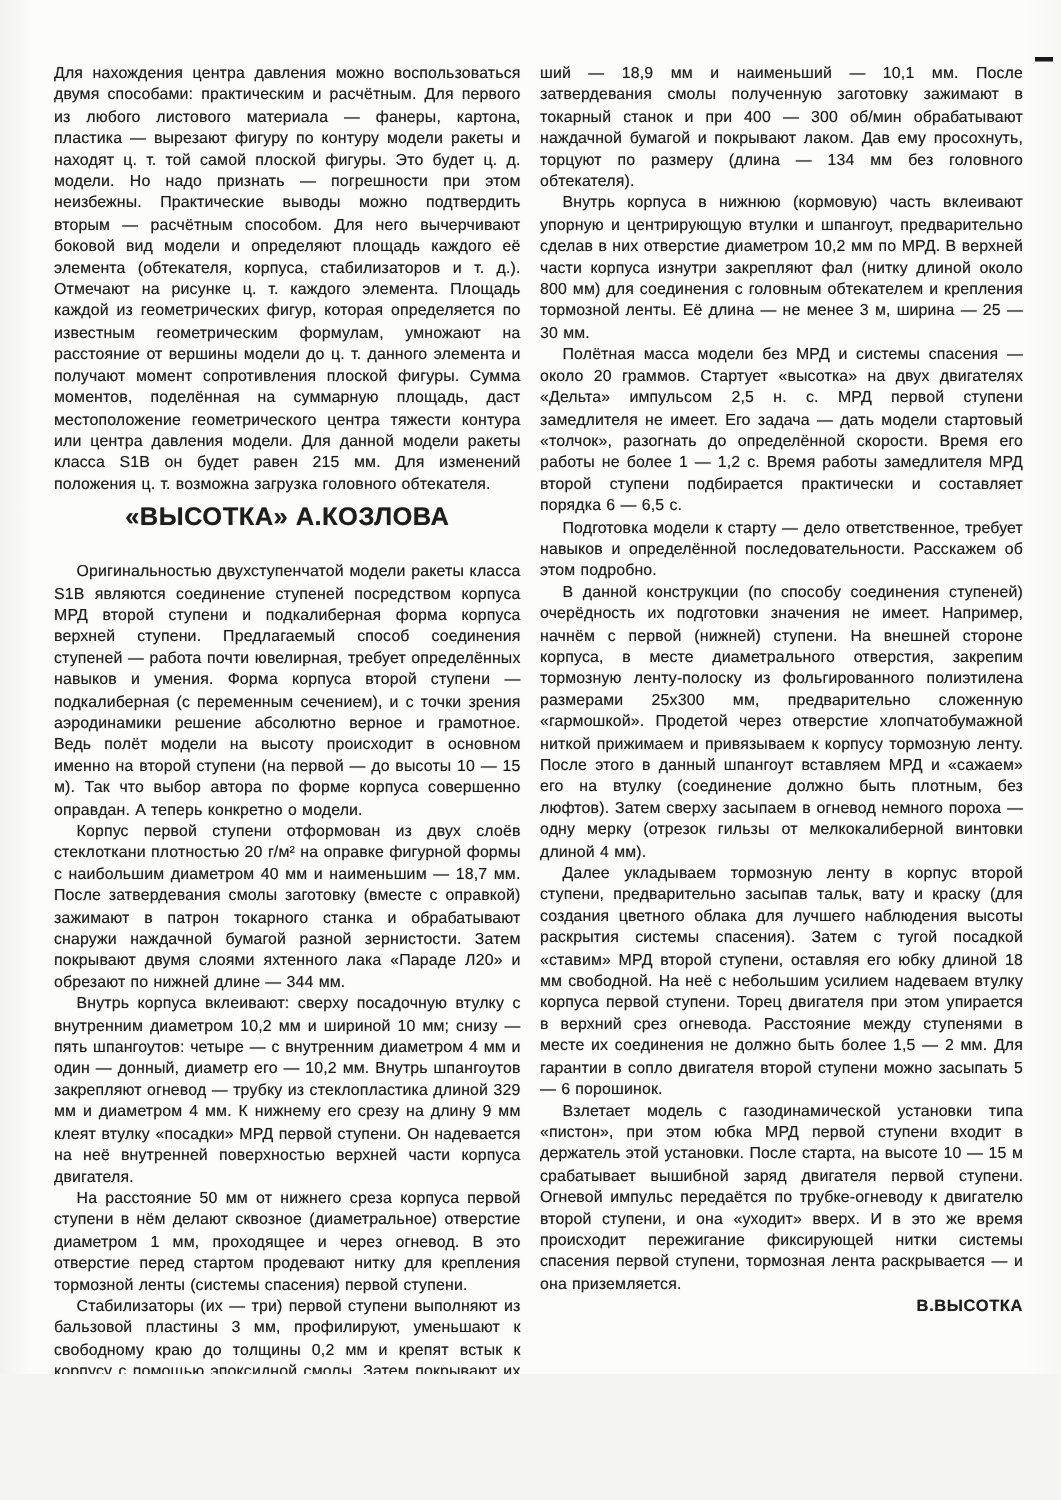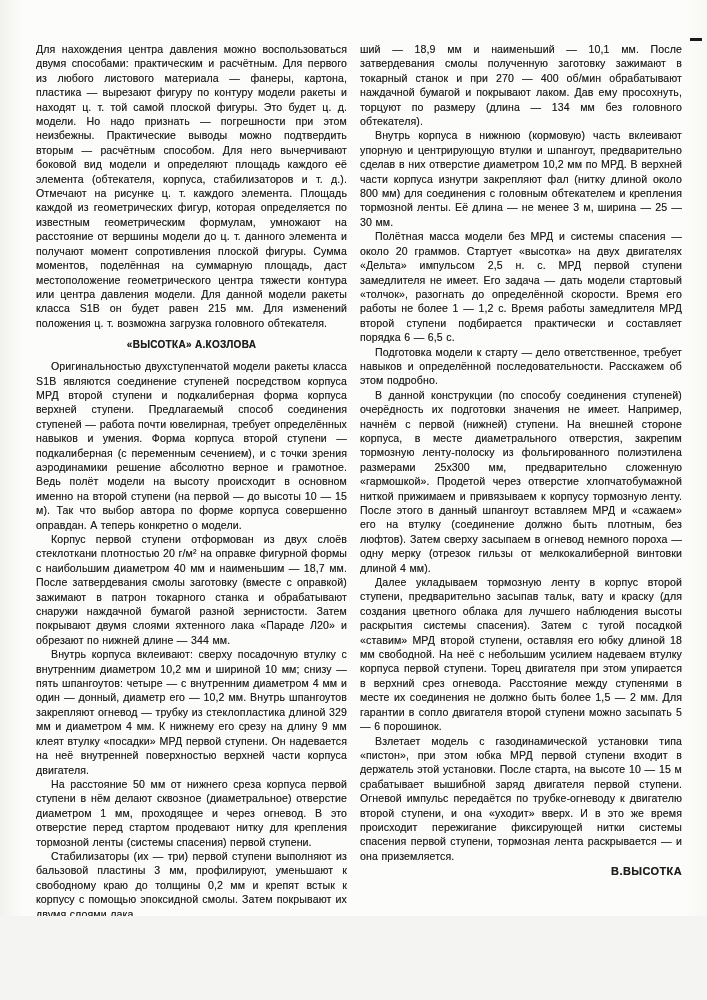--- a/index.html
+++ b/index.html
@@ -43,22 +43,22 @@
   .para {
     margin: 0;
     font-size: 10.6px;
     line-height: 14.4px;
     letter-spacing: 0.1px;
     word-spacing: 0.4px;
     text-shadow: 0 0 0.5px rgba(30,30,30,0.55);
   }
   .para.indent { text-indent: 15px; }
   .heading {
-    margin: 7px 0 6px 0;
-    font-size: 10px;
+    margin: 7px 0 21px 0;
+    font-size: 17px;
     line-height: 16px;
     font-weight: bold;
     text-align: center;
     text-indent: 0;
     letter-spacing: 0.3px;
     text-shadow: 0 0 0.5px rgba(20,20,20,0.6);
   }
   .signature {
     margin: 1px 0 0 0;
     font-size: 11px;
@@ -106,21 +106,21 @@
           <p class="para indent">Оригинальностью двухступенчатой модели ракеты класса S1B являются соединение ступеней посредством корпуса МРД второй ступени и подкалиберная форма корпуса верхней ступени. Предлагаемый способ соединения ступеней — работа почти ювелирная, требует определённых навыков и умения. Форма корпуса второй ступени — подкалиберная (с переменным сечением), и с точки зрения аэродинамики решение абсолютно верное и грамотное. Ведь полёт модели на высоту происходит в основном именно на второй ступени (на первой — до высоты 10 — 15 м). Так что выбор автора по форме корпуса совершенно оправдан. А теперь конкретно о модели.</p>
           <p class="para indent">Корпус первой ступени отформован из двух слоёв стеклоткани плотностью 20 г/м² на оправке фигурной формы с наибольшим диаметром 40 мм и наименьшим — 18,7 мм. После затвердевания смолы заготовку (вместе с оправкой) зажимают в патрон токарного станка и обрабатывают снаружи наждачной бумагой разной зернистости. Затем покрывают двумя слоями яхтенного лака «Параде Л20» и обрезают по нижней длине — 344 мм.</p>
           <p class="para indent">Внутрь корпуса вклеивают: сверху посадочную втулку с внутренним диаметром 10,2 мм и шириной 10 мм; снизу — пять шпангоутов: четыре — с внутренним диаметром 4 мм и один — донный, диаметр его — 10,2 мм. Внутрь шпангоутов закрепляют огневод — трубку из стеклопластика длиной 329 мм и диаметром 4 мм. К нижнему его срезу на длину 9 мм клеят втулку «посадки» МРД первой ступени. Он надевается на неё внутренней поверхностью верхней части корпуса двигателя.</p>
           <p class="para indent">На расстояние 50 мм от нижнего среза корпуса первой ступени в нём делают сквозное (диаметральное) отверстие диаметром 1 мм, проходящее и через огневод. В это отверстие перед стартом продевают нитку для крепления тормозной ленты (системы спасения) первой ступени.</p>
           <p class="para indent">Стабилизаторы (их — три) первой ступени выполняют из бальзовой пластины 3 мм, профилируют, уменьшают к свободному краю до толщины 0,2 мм и крепят встык к корпусу с помощью эпоксидной смолы. Затем покрывают их двумя слоями лака.</p>
           <p class="para indent">Корпус второй ступени, как было сказано выше, — подкалиберный, изготовлен так же, как и корпус нижней ступени — отформован на оправке переменного диаметра: наиболь-</p>
         </div>
     </div>
 
     <div class="col col-right">
-      <p class="para">ший — 18,9 мм и наименьший — 10,1 мм. После затвердевания смолы полученную заготовку зажимают в токарный станок и при 270 — 400 об/мин обрабатывают наждачной бумагой и покрывают лаком. Дав ему просохнуть, торцуют по размеру (длина — 134 мм без головного обтекателя).</p>
+      <p class="para">ший — 18,9 мм и наименьший — 10,1 мм. После затвердевания смолы полученную заготовку зажимают в токарный станок и при 400 — 300 об/мин обрабатывают наждачной бумагой и покрывают лаком. Дав ему просохнуть, торцуют по размеру (длина — 134 мм без головного обтекателя).</p>
       <div>
           <p class="para indent">Внутрь корпуса в нижнюю (кормовую) часть вклеивают упорную и центрирующую втулки и шпангоут, предварительно сделав в них отверстие диаметром 10,2 мм по МРД. В верхней части корпуса изнутри закрепляют фал (нитку длиной около 800 мм) для соединения с головным обтекателем и крепления тормозной ленты. Её длина — не менее 3 м, ширина — 25 — 30 мм.</p>
           <p class="para indent">Полётная масса модели без МРД и системы спасения — около 20 граммов. Стартует «высотка» на двух двигателях «Дельта» импульсом 2,5 н. с. МРД первой ступени замедлителя не имеет. Его задача — дать модели стартовый «толчок», разогнать до определённой скорости. Время его работы не более 1 — 1,2 с. Время работы замедлителя МРД второй ступени подбирается практически и составляет порядка 6 — 6,5 с.</p>
           <p class="para indent">Подготовка модели к старту — дело ответственное, требует навыков и определённой последовательности. Расскажем об этом подробно.</p>
           <p class="para indent">В данной конструкции (по способу соединения ступеней) очерёдность их подготовки значения не имеет. Например, начнём с первой (нижней) ступени. На внешней стороне корпуса, в месте диаметрального отверстия, закрепим тормозную ленту-полоску из фольгированного полиэтилена размерами 25х300 мм, предварительно сложенную «гармошкой». Продетой через отверстие хлопчатобумажной ниткой прижимаем и привязываем к корпусу тормозную ленту. После этого в данный шпангоут вставляем МРД и «сажаем» его на втулку (соединение должно быть плотным, без люфтов). Затем сверху засыпаем в огневод немного пороха — одну мерку (отрезок гильзы от мелкокалиберной винтовки длиной 4 мм).</p>
           <p class="para indent">Далее укладываем тормозную ленту в корпус второй ступени, предварительно засыпав тальк, вату и краску (для создания цветного облака для лучшего наблюдения высоты раскрытия системы спасения). Затем с тугой посадкой «ставим» МРД второй ступени, оставляя его юбку длиной 18 мм свободной. На неё с небольшим усилием надеваем втулку корпуса первой ступени. Торец двигателя при этом упирается в верхний срез огневода. Расстояние между ступенями в месте их соединения не должно быть более 1,5 — 2 мм. Для гарантии в сопло двигателя второй ступени можно засыпать 5 — 6 порошинок.</p>
           <p class="para indent">Взлетает модель с газодинамической установки типа «пистон», при этом юбка МРД первой ступени входит в держатель этой установки. После старта, на высоте 10 — 15 м срабатывает вышибной заряд двигателя первой ступени. Огневой импульс передаётся по трубке-огневоду к двигателю второй ступени, и она «уходит» вверх. И в это же время происходит пережигание фиксирующей нитки системы спасения первой ступени, тормозная лента раскрывается — и она приземляется.</p>
         </div>
       <p class="signature">В.ВЫСОТКА</p>
     </div>

